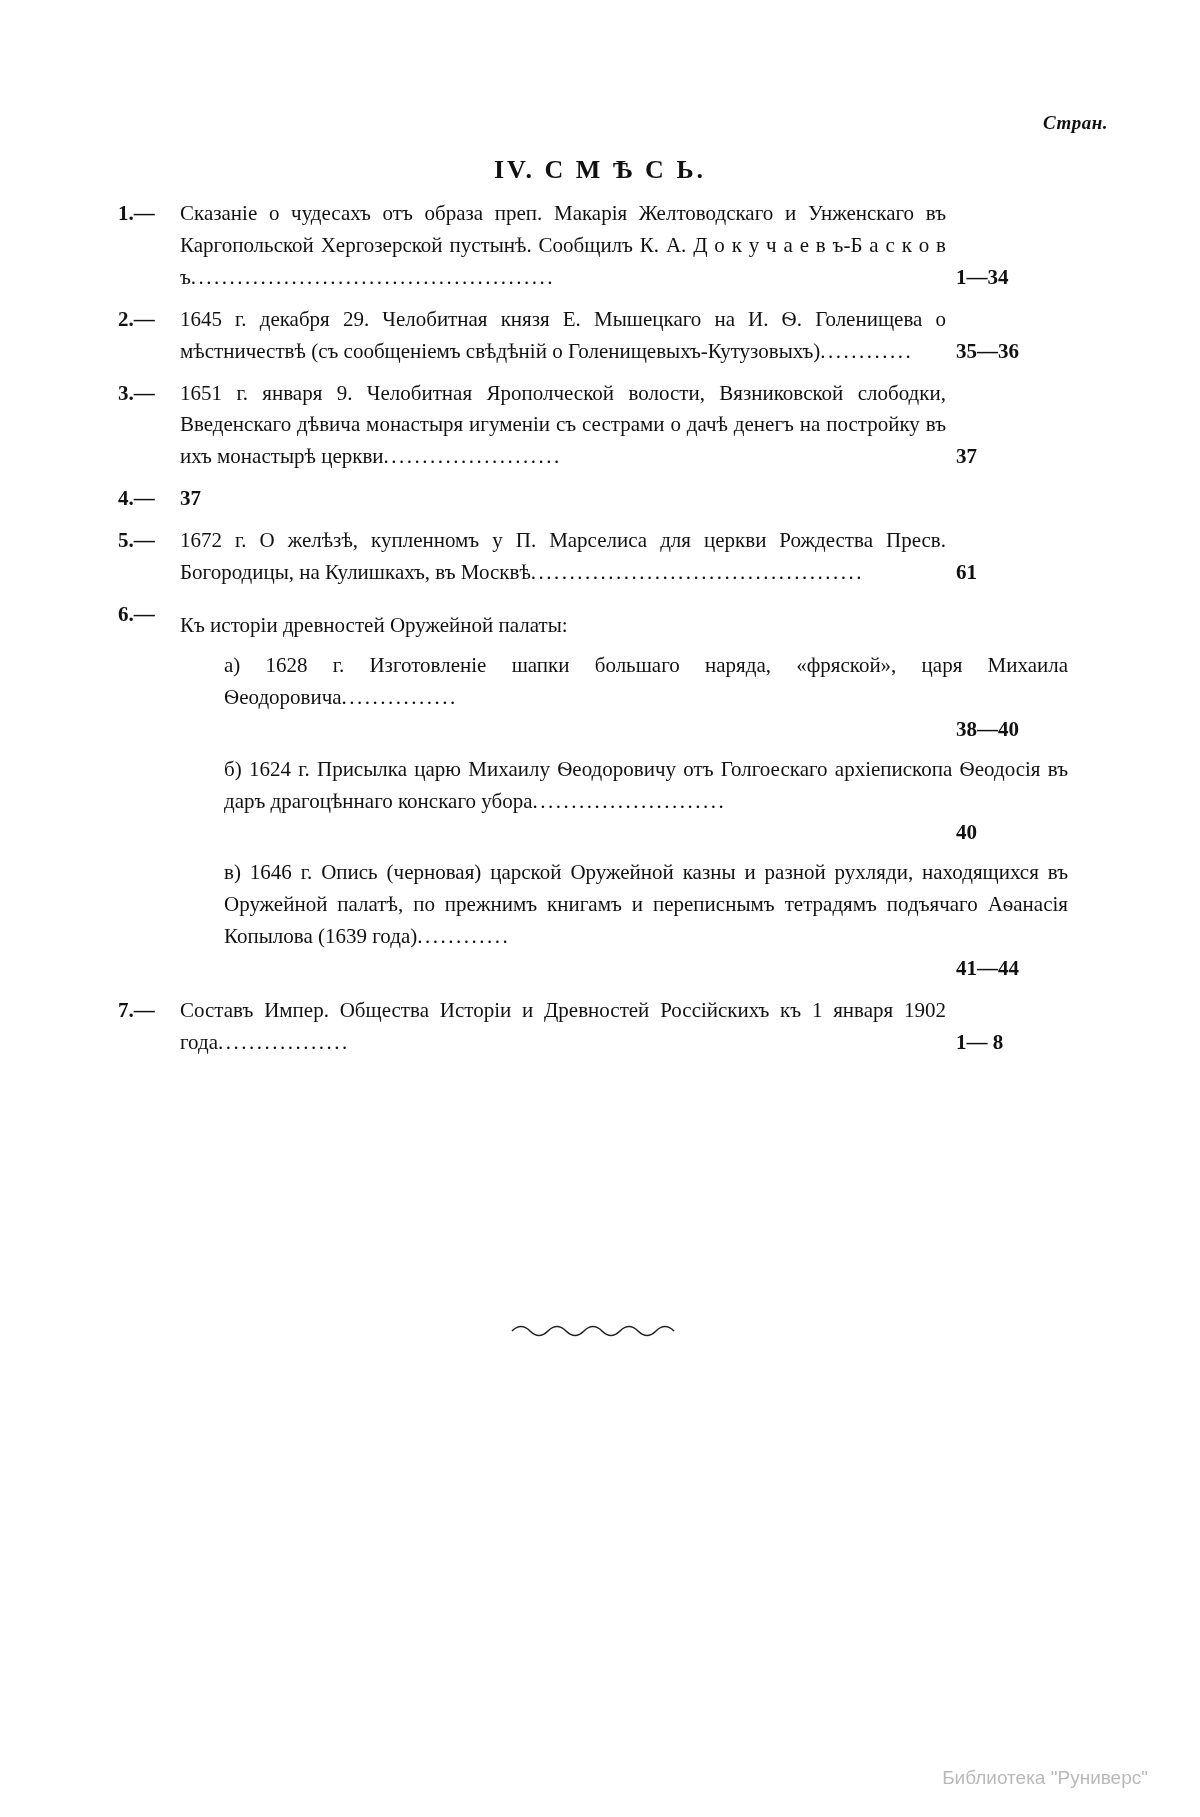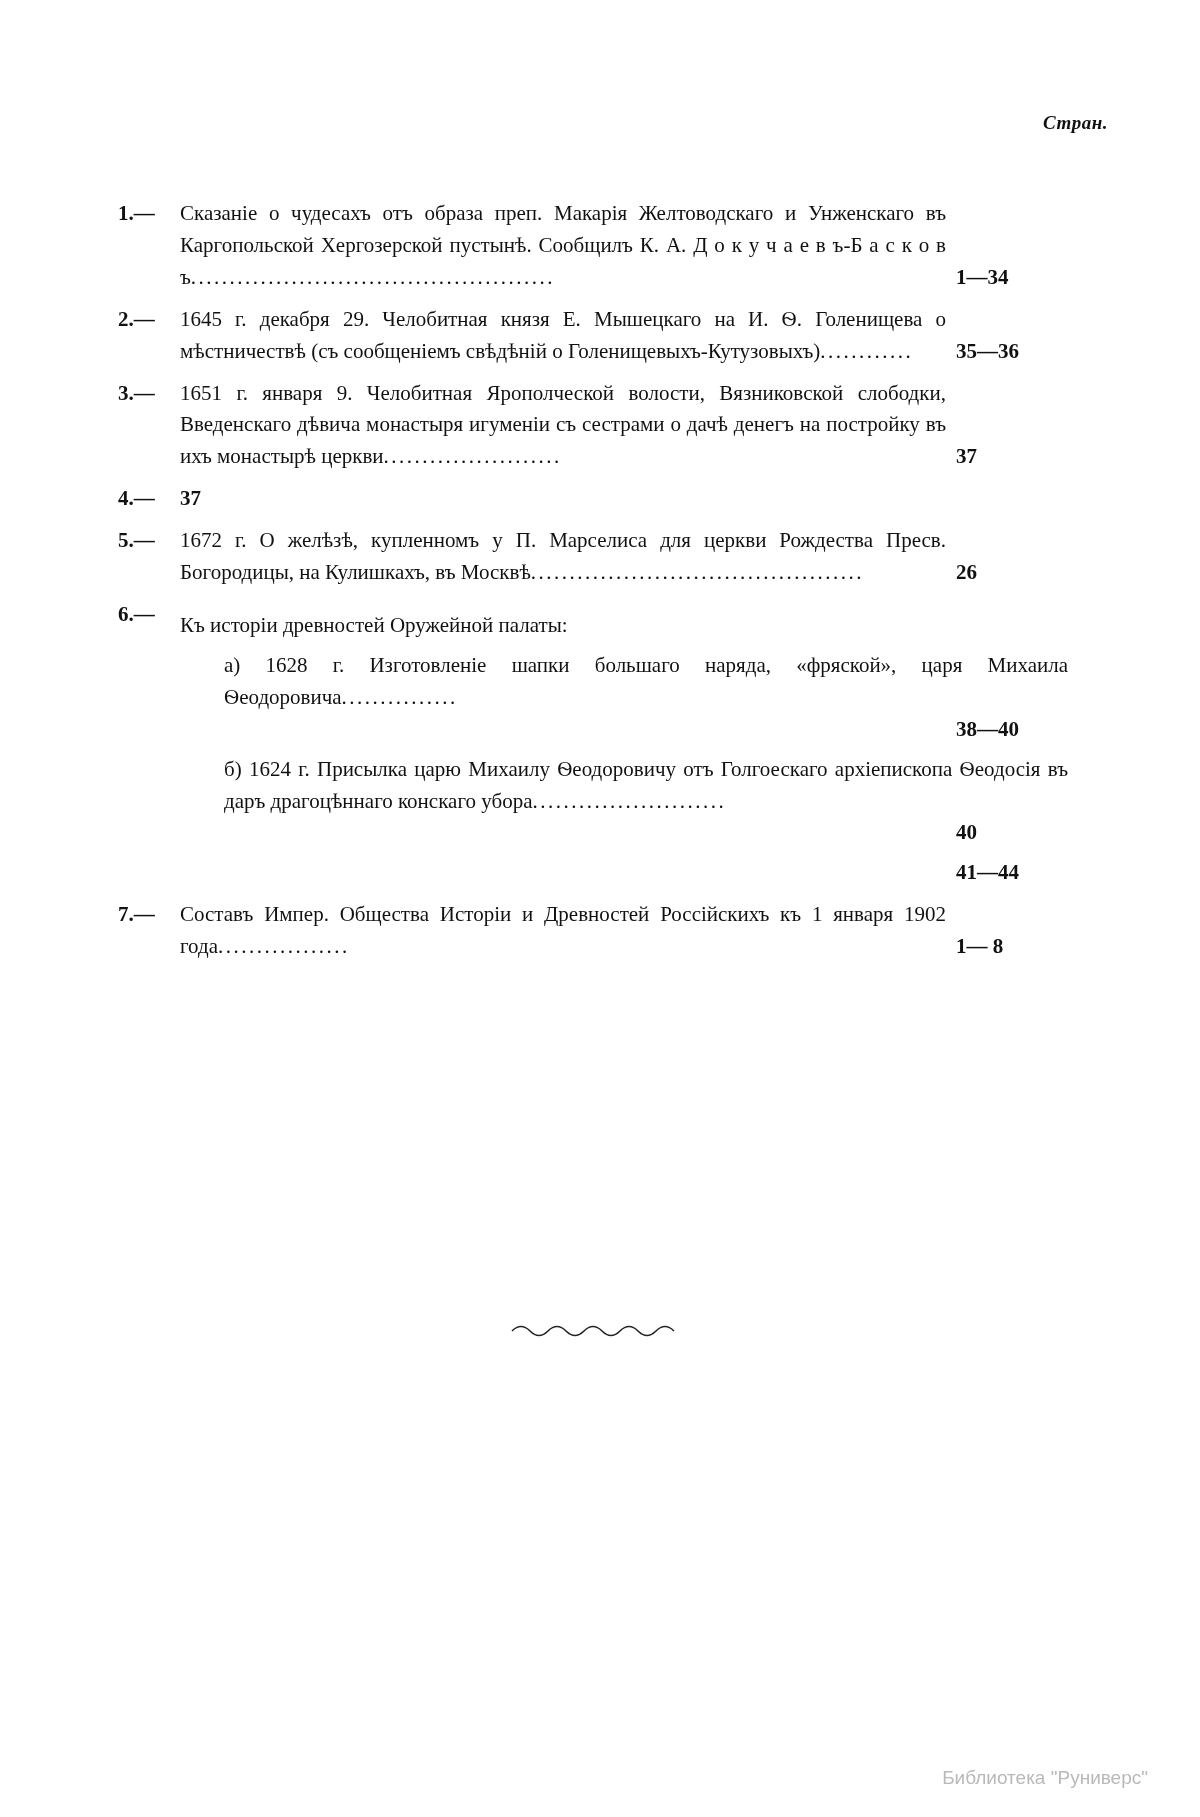--- a/index.html
+++ b/index.html
@@ -119,20 +119,21 @@
     color: #b9b9b9;
   }
 </style>
 </head>
 <body>
 
 <div class="page">
 
   <div class="stran">Стран.</div>
 
+  <div class="heading">IV.  С М Ѣ С Ь.</div>
 
   <div class="toc">
 
     <div class="entry">
       <div class="num">1.—</div>
       <div class="body"><span>Сказаніе о чудесахъ отъ образа преп. Макарія Желтоводскаго и Унженскаго въ Каргопольской Хергозерской пустынѣ. Сообщилъ К. А. Д о к у ч а е в ъ-Б а с к о в ъ</span><span class="dots">...............................................</span></div>
       <div class="page-no bottom">1—34</div>
     </div>
 
     <div class="entry">
@@ -148,41 +149,42 @@
     </div>
 
     <div class="entry">
       <div class="num">4.—</div>
       <div class="page-no bottom">37</div>
     </div>
 
     <div class="entry">
       <div class="num">5.—</div>
       <div class="body"><span>1672 г. О желѣзѣ, купленномъ у П. Марселиса для церкви Рождества Пресв. Богородицы, на Кулишкахъ, въ Москвѣ</span><span class="dots">...........................................</span></div>
-      <div class="page-no bottom">26</div>
+      <div class="page-no bottom">61</div>
     </div>
 
     <div class="entry">
       <div class="num">6.—</div>
       <div class="subgroup" style="flex:1 1 auto;">
         <div class="group-title">
           <div class="body" style="padding-left:0;">Къ исторіи древностей Оружейной палаты:</div>
         </div>
 
         <div class="sub-entry">
           <div class="body sub"><span>а) 1628 г. Изготовленіе шапки большаго наряда, «фряской», царя Михаила Ѳеодоровича</span><span class="dots">...............</span></div>
           <div class="page-no">38—40</div>
         </div>
 
         <div class="sub-entry">
           <div class="body sub"><span>б) 1624 г. Присылка царю Михаилу Ѳеодоровичу отъ Голгоескаго архіепископа Ѳеодосія въ даръ драгоцѣннаго конскаго убора</span><span class="dots">.........................</span></div>
           <div class="page-no">40</div>
         </div>
 
         <div class="sub-entry">
+          <div class="body sub"><span>в) 1646 г. Опись (черновая) царской Оружейной казны и разной рухляди, находящихся въ Оружейной палатѣ, по прежнимъ книгамъ и переписнымъ тетрадямъ подъячаго Аѳанасія Копылова (1639 года)</span><span class="dots">............</span></div>
           <div class="page-no">41—44</div>
         </div>
       </div>
     </div>
 
     <div class="entry">
       <div class="num">7.—</div>
       <div class="body"><span>Составъ Импер. Общества Исторіи и Древностей Россійскихъ къ 1 января 1902 года</span><span class="dots">.................</span></div>
       <div class="page-no bottom">1— 8</div>
     </div>

